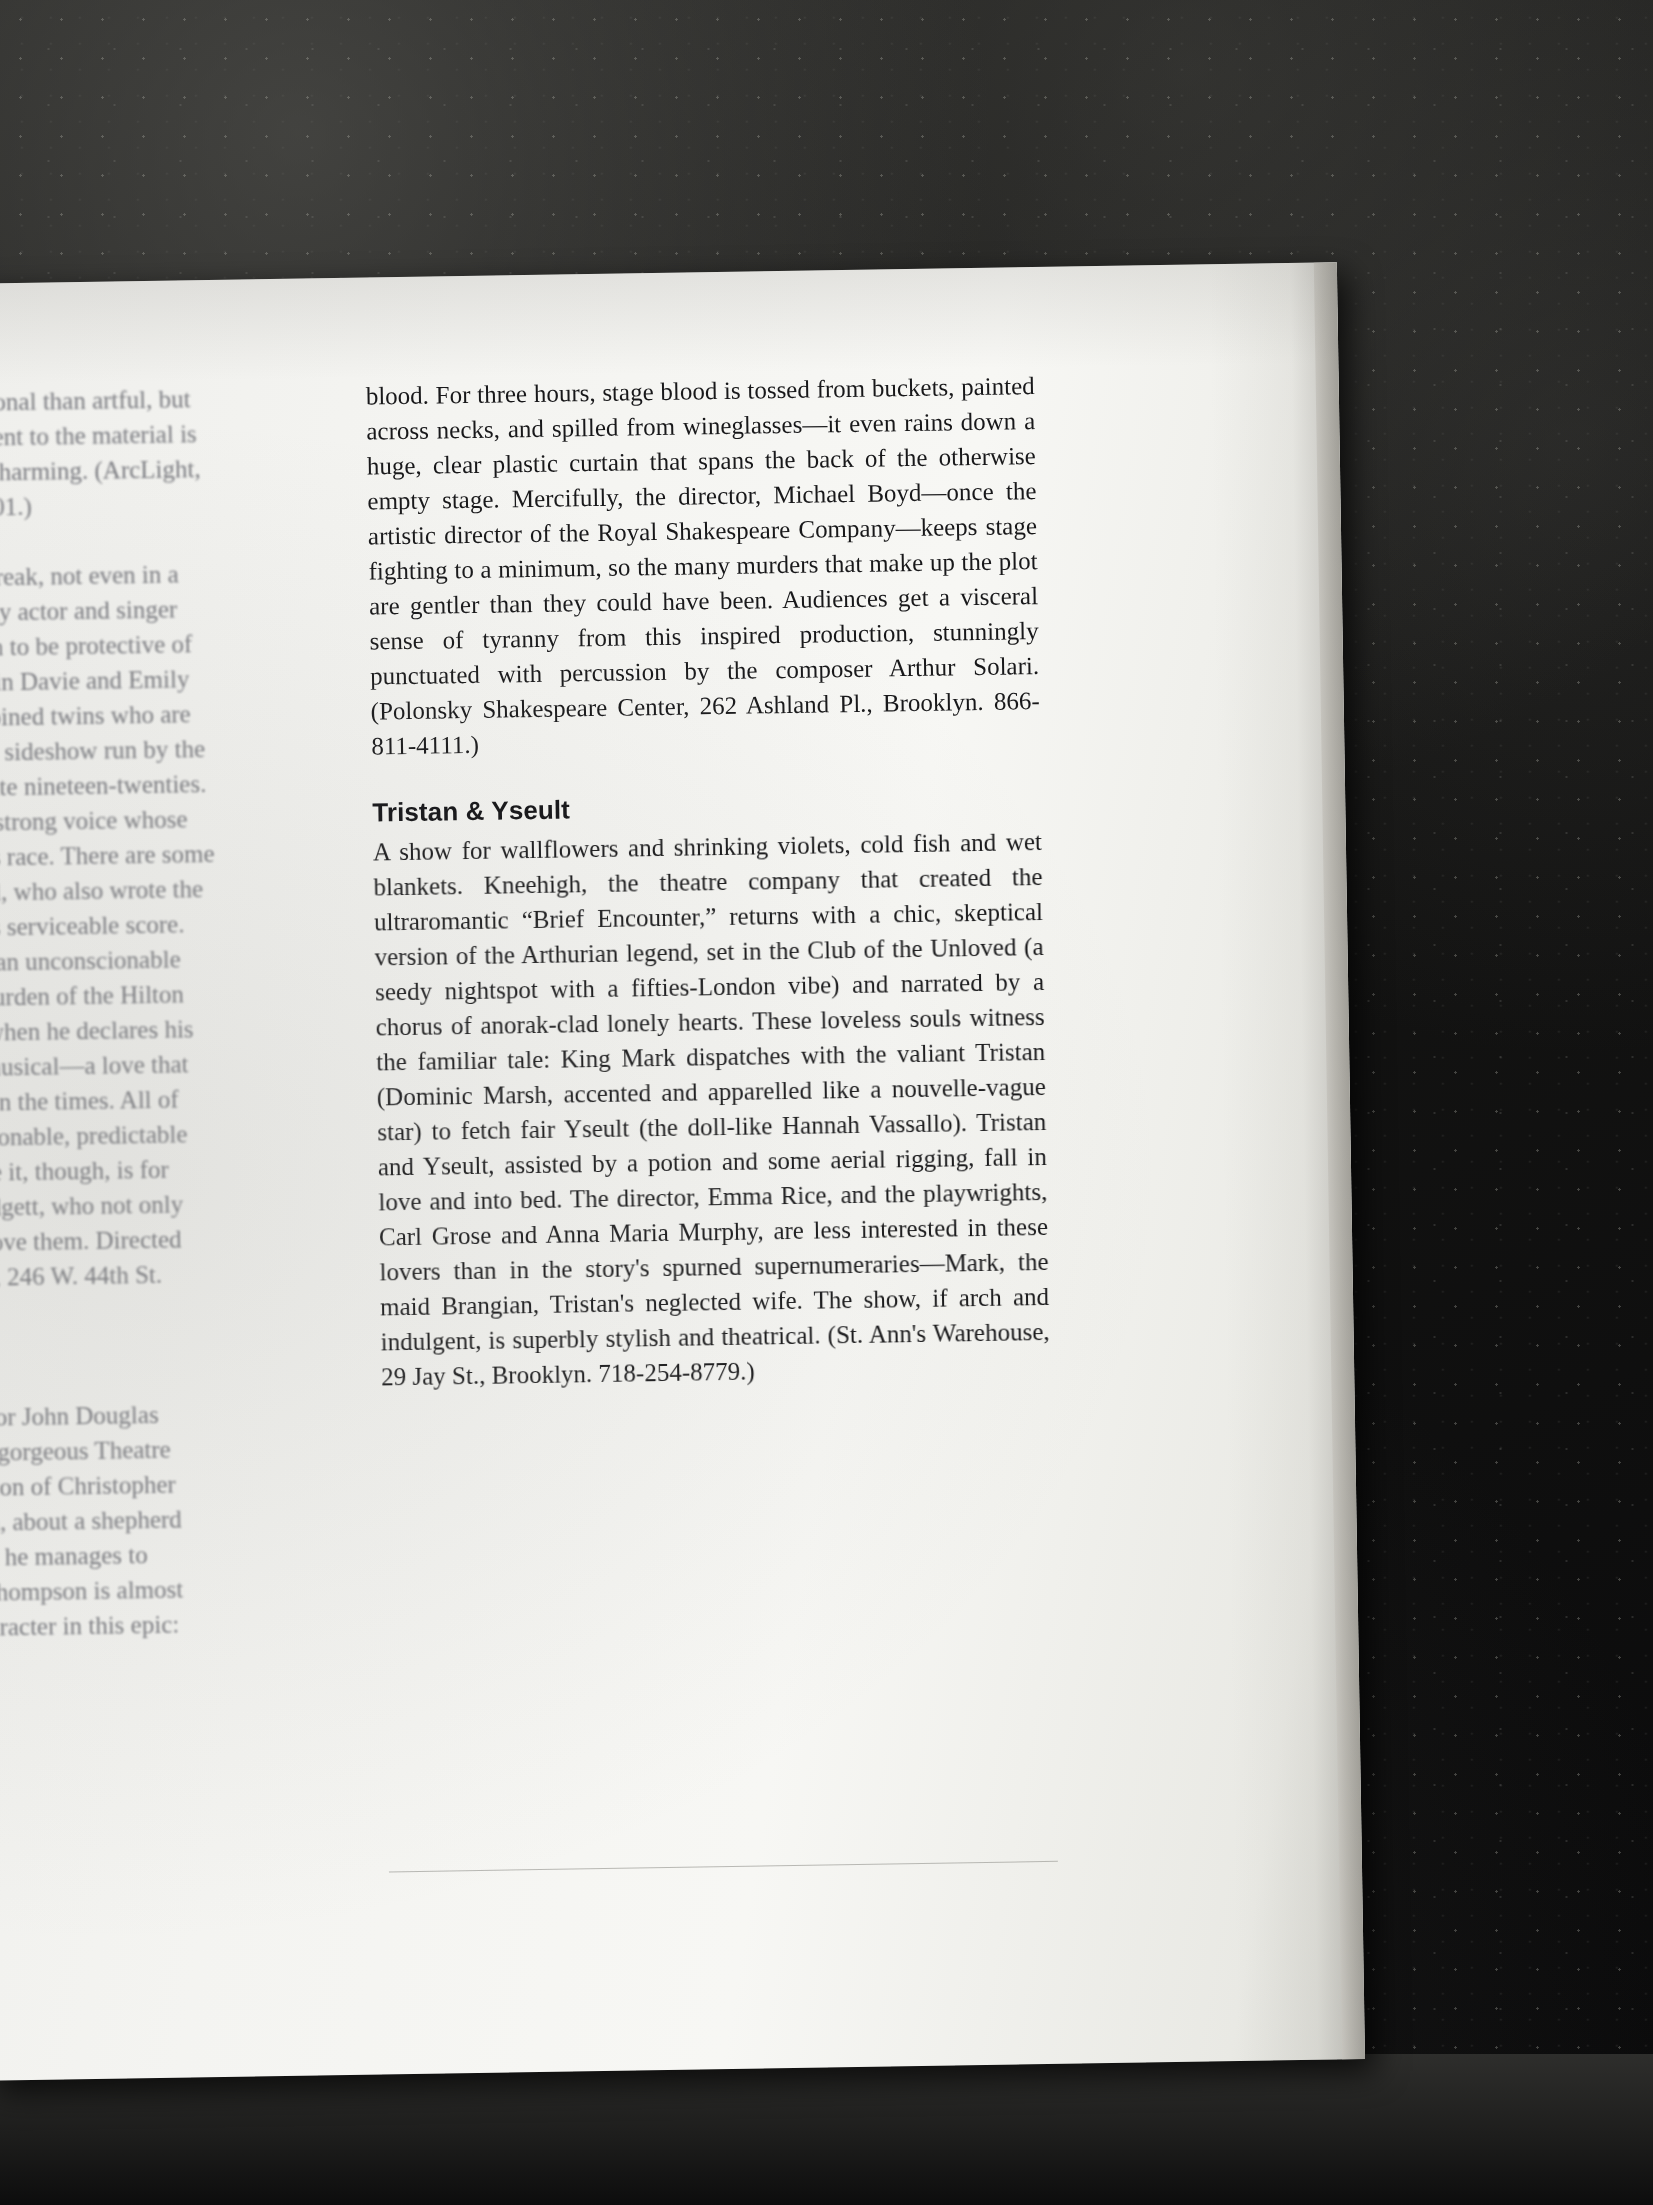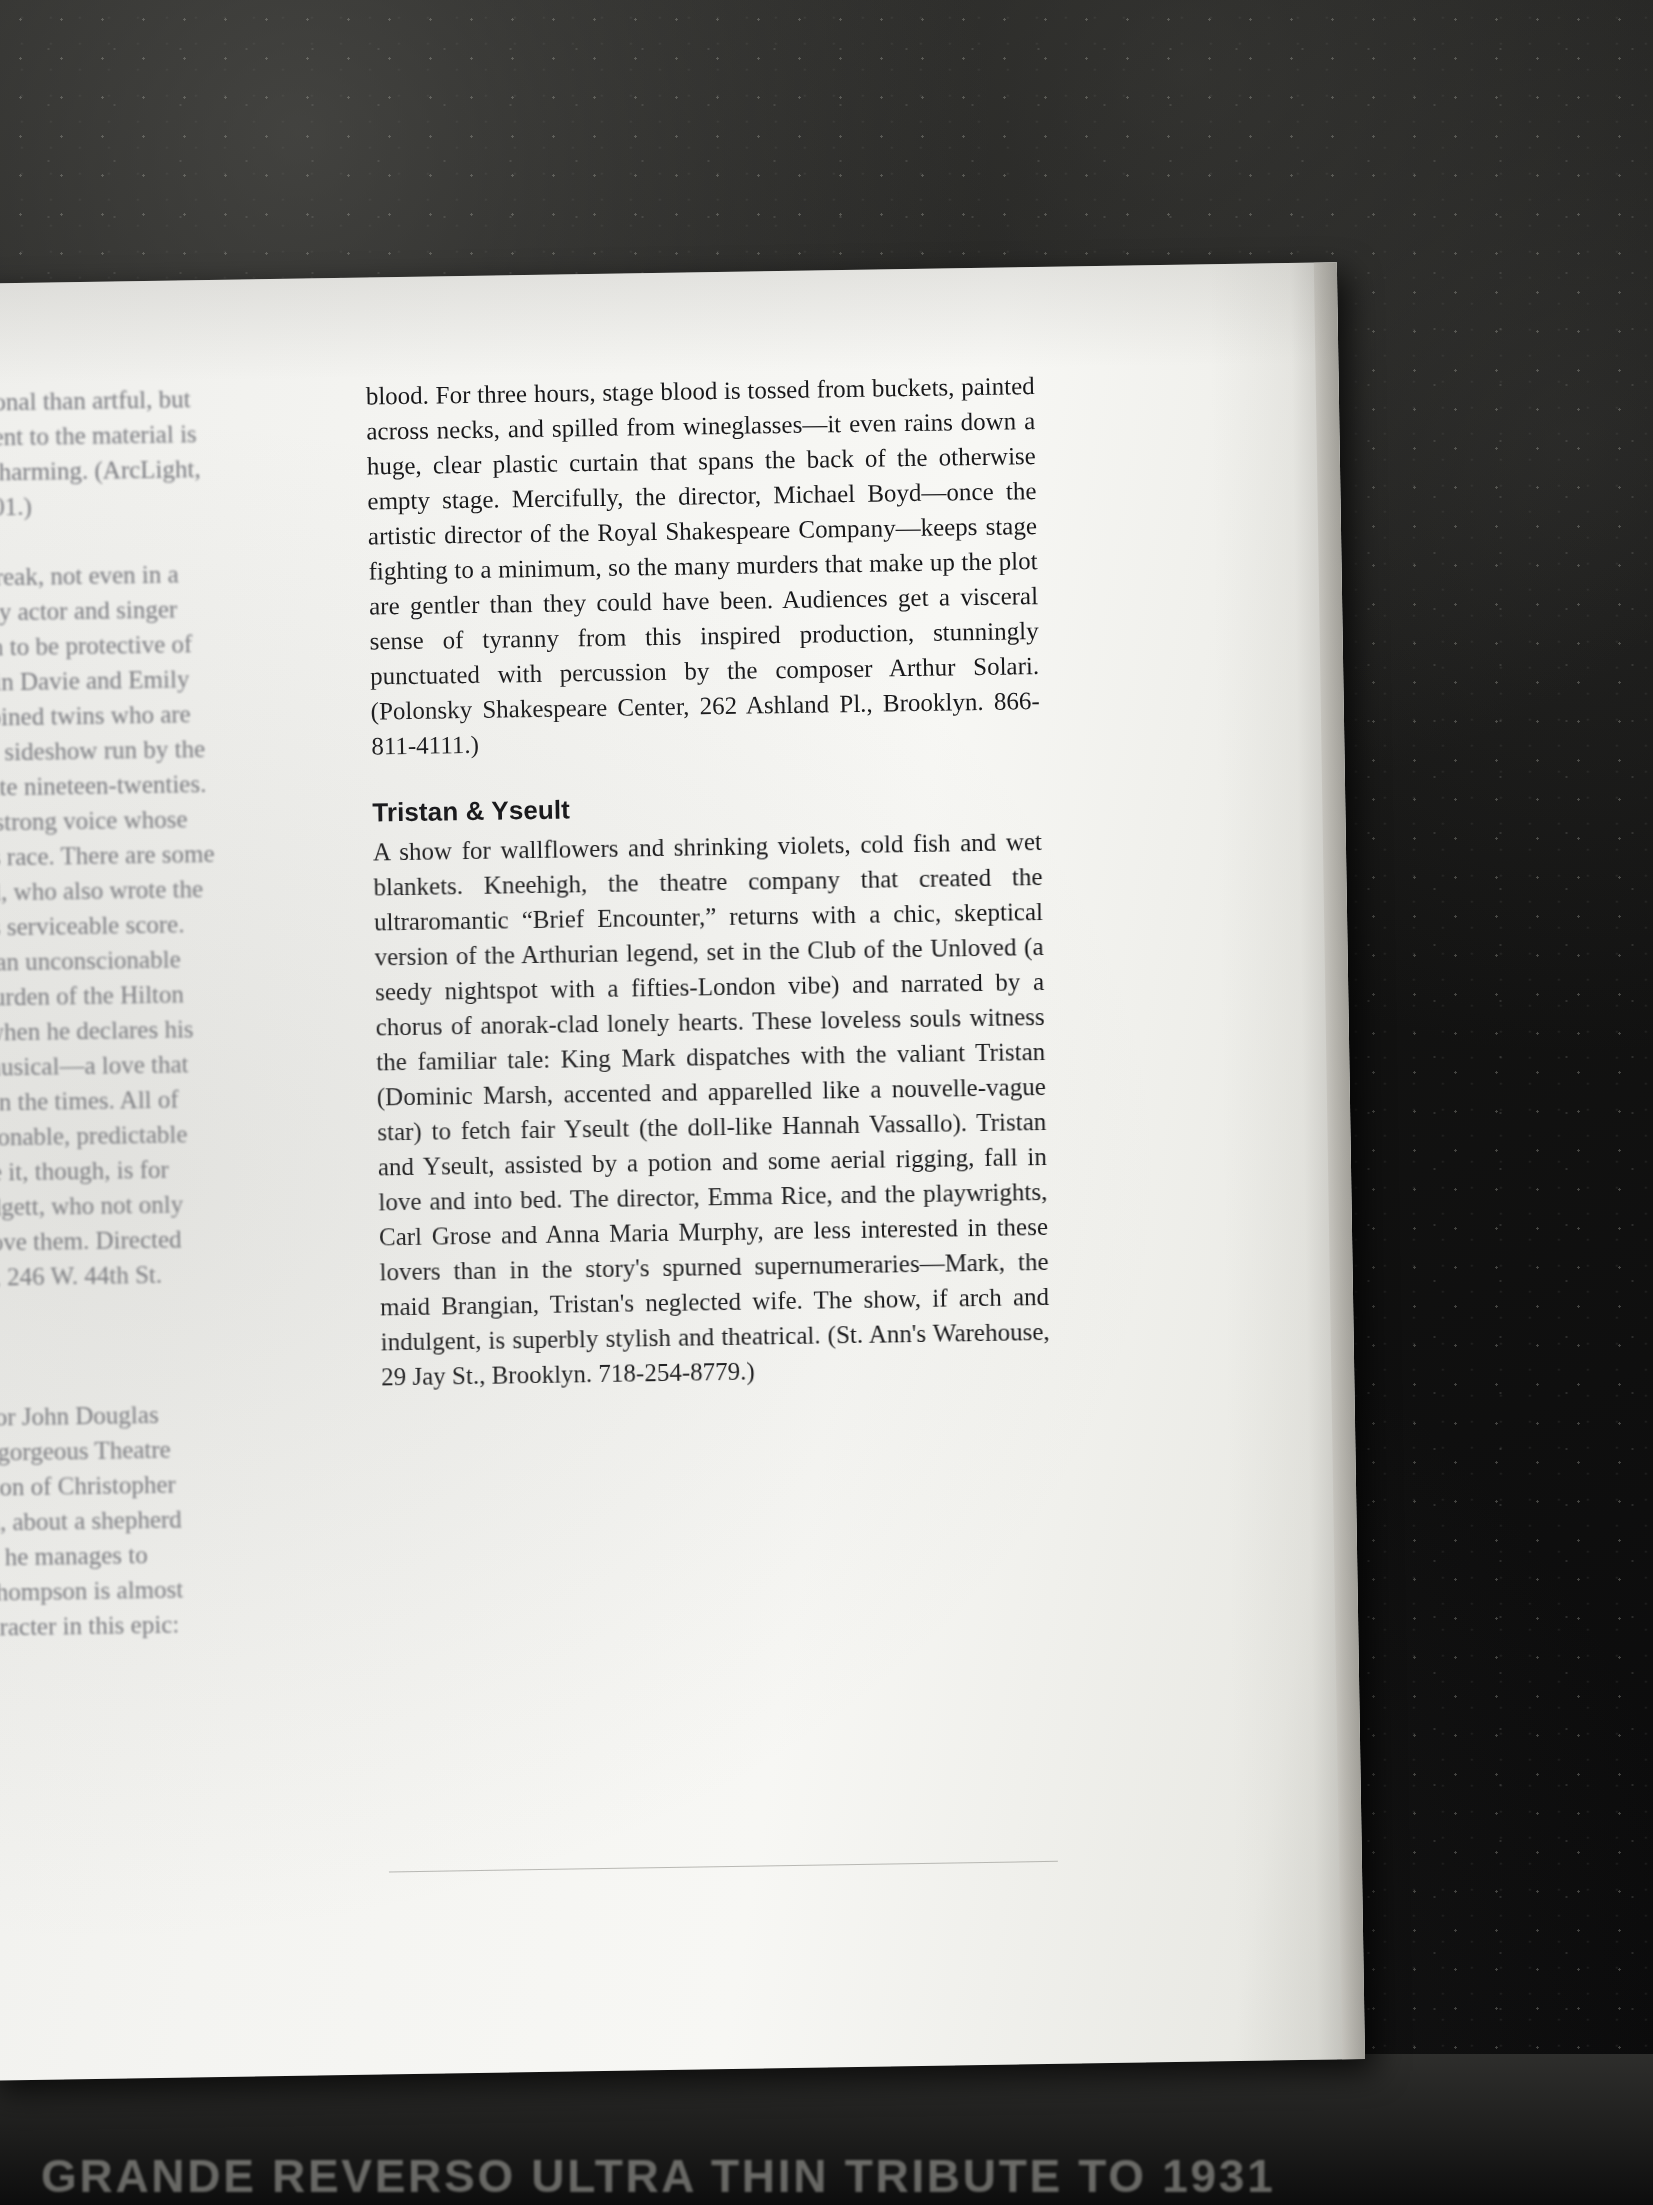--- a/index.html
+++ b/index.html
@@ -150,21 +150,20 @@
     opacity: .8;
   }
 </style>
 </head>
 <body>
 
 <div id="scene">
   <div id="speckle"></div>
 
   <div id="bottom-band"></div>
-  <div id="bottom-text">GRANDE REVERSO ULTRA THIN TRIBUTE TO 1931</div>
 
   <div id="page">
     <div id="page-edge"></div>
 
     <div class="col" id="col-left">
       <p>oducational than artful, but</p>
       <p>mmitment to the material is</p>
       <p>ic and charming. (ArcLight,</p>
       <p>852-3101.)</p>
       <div class="gap"></div>

